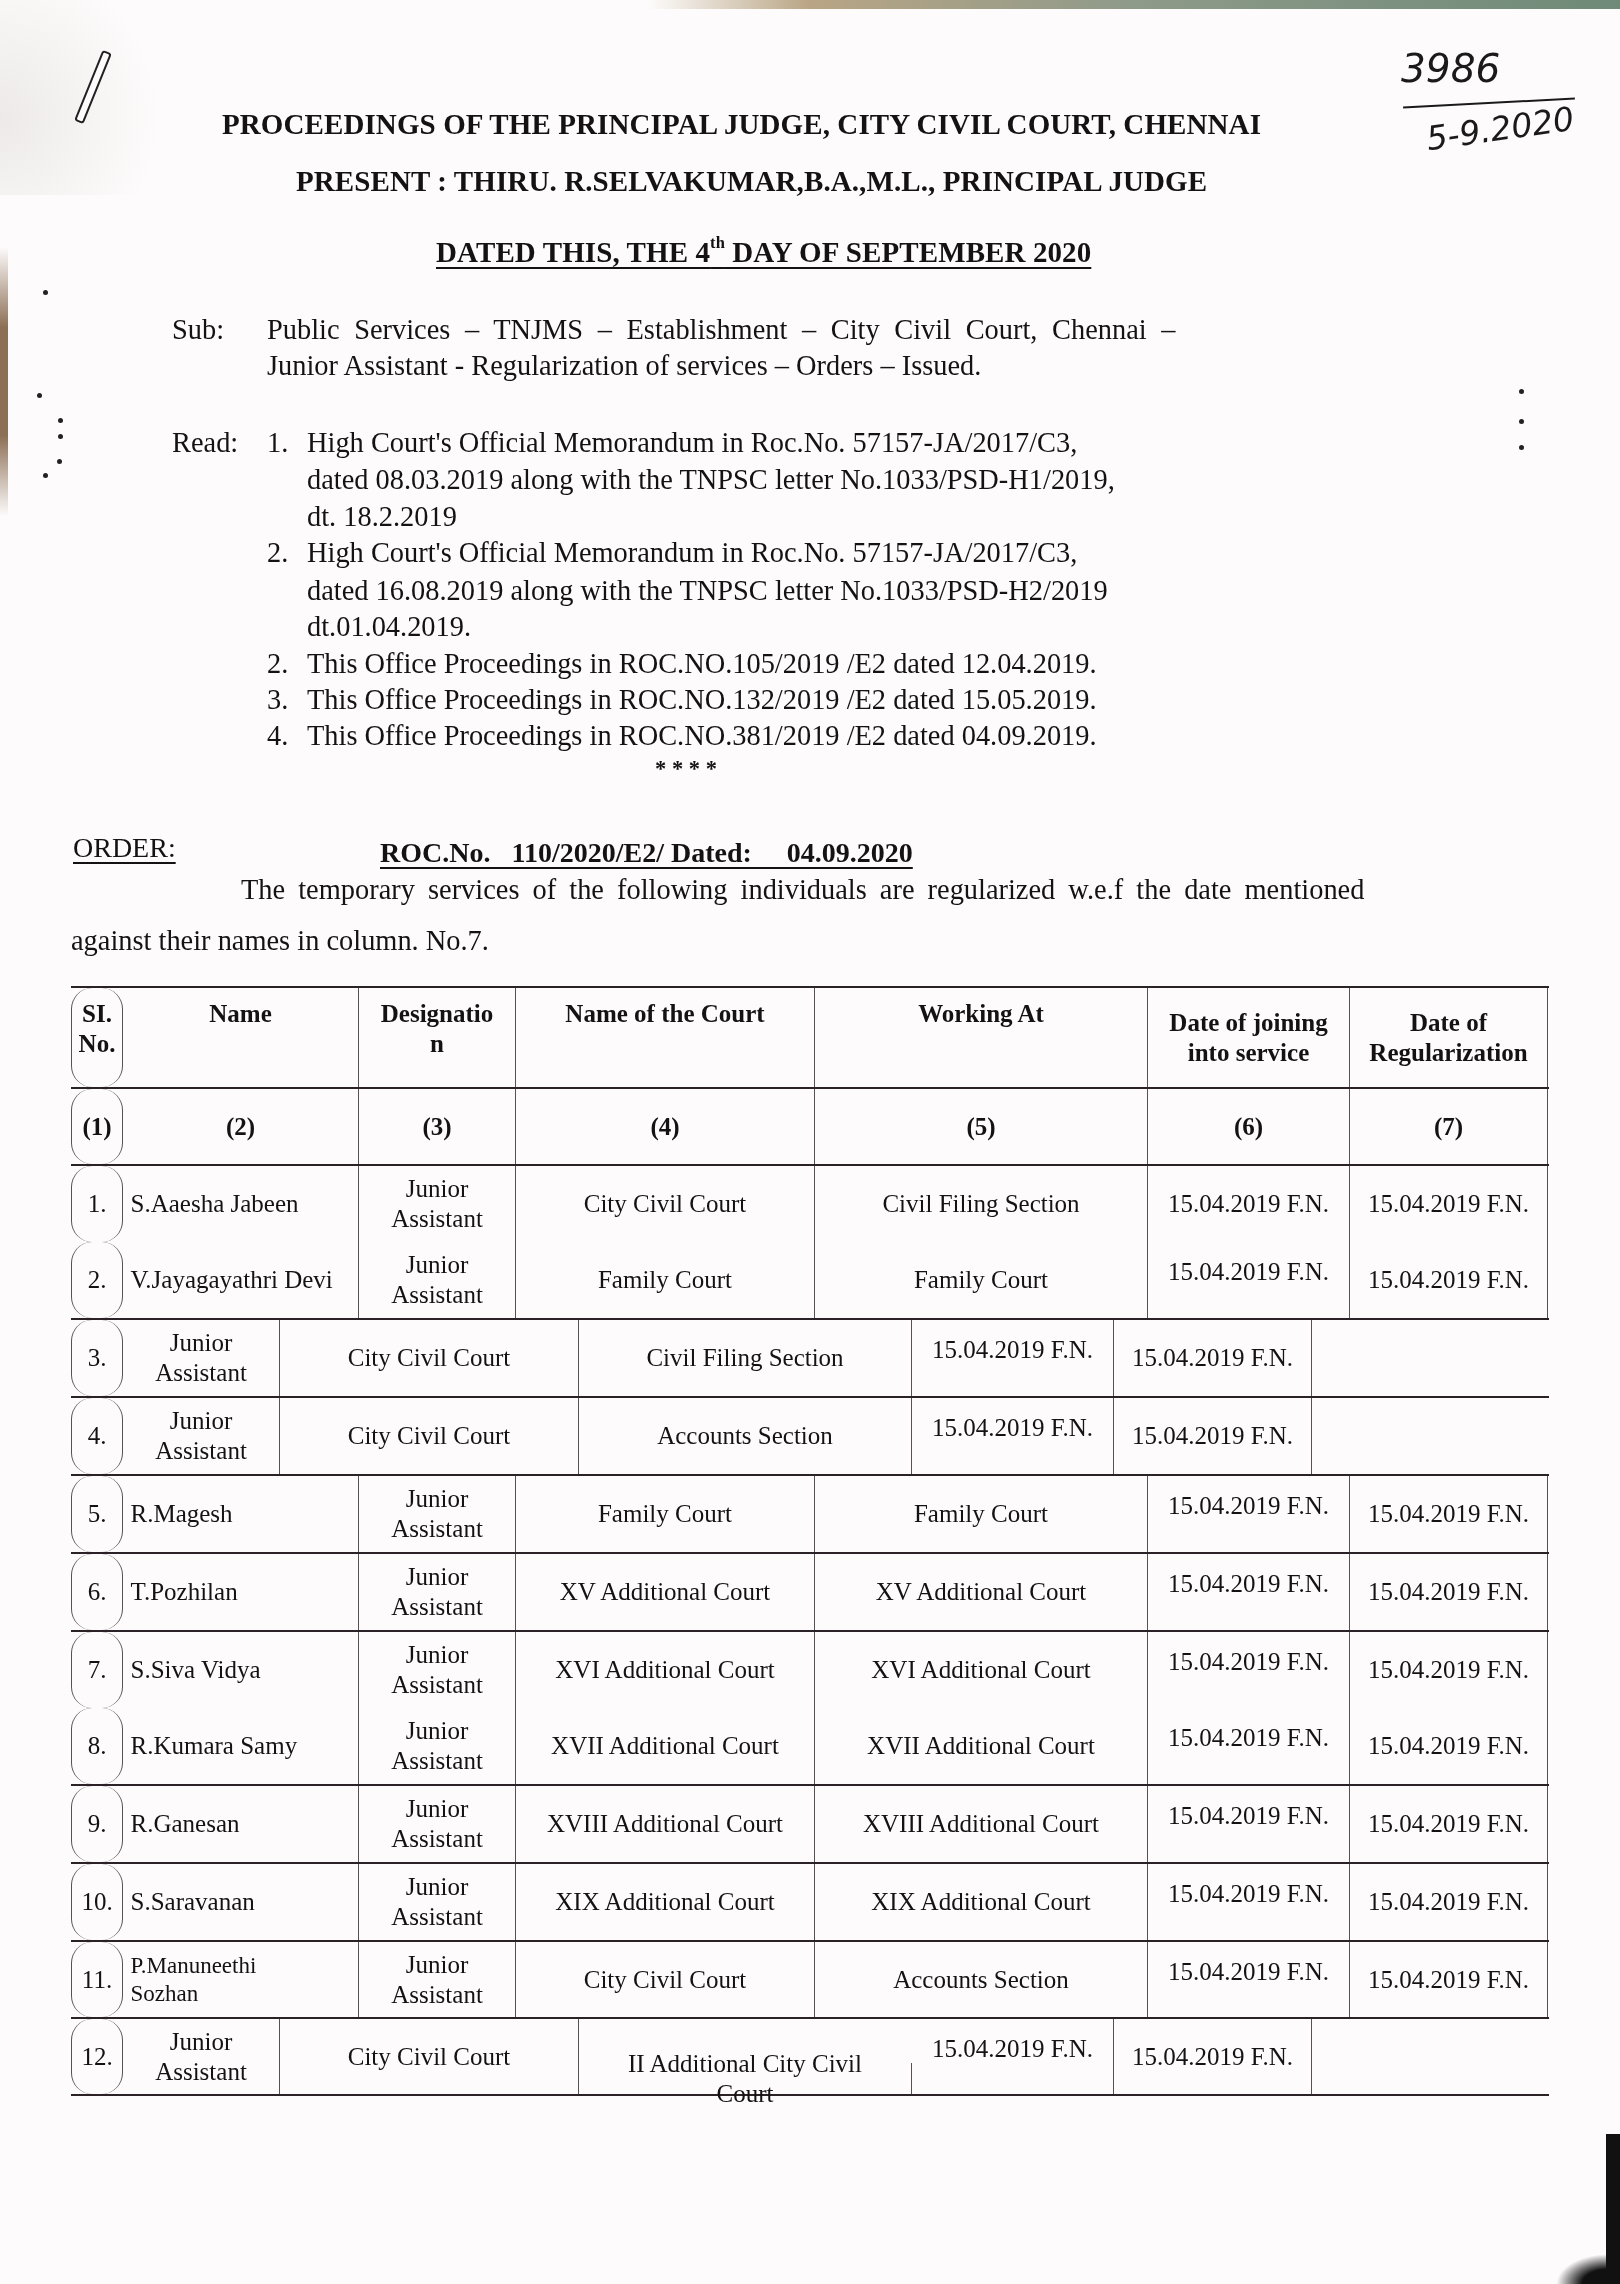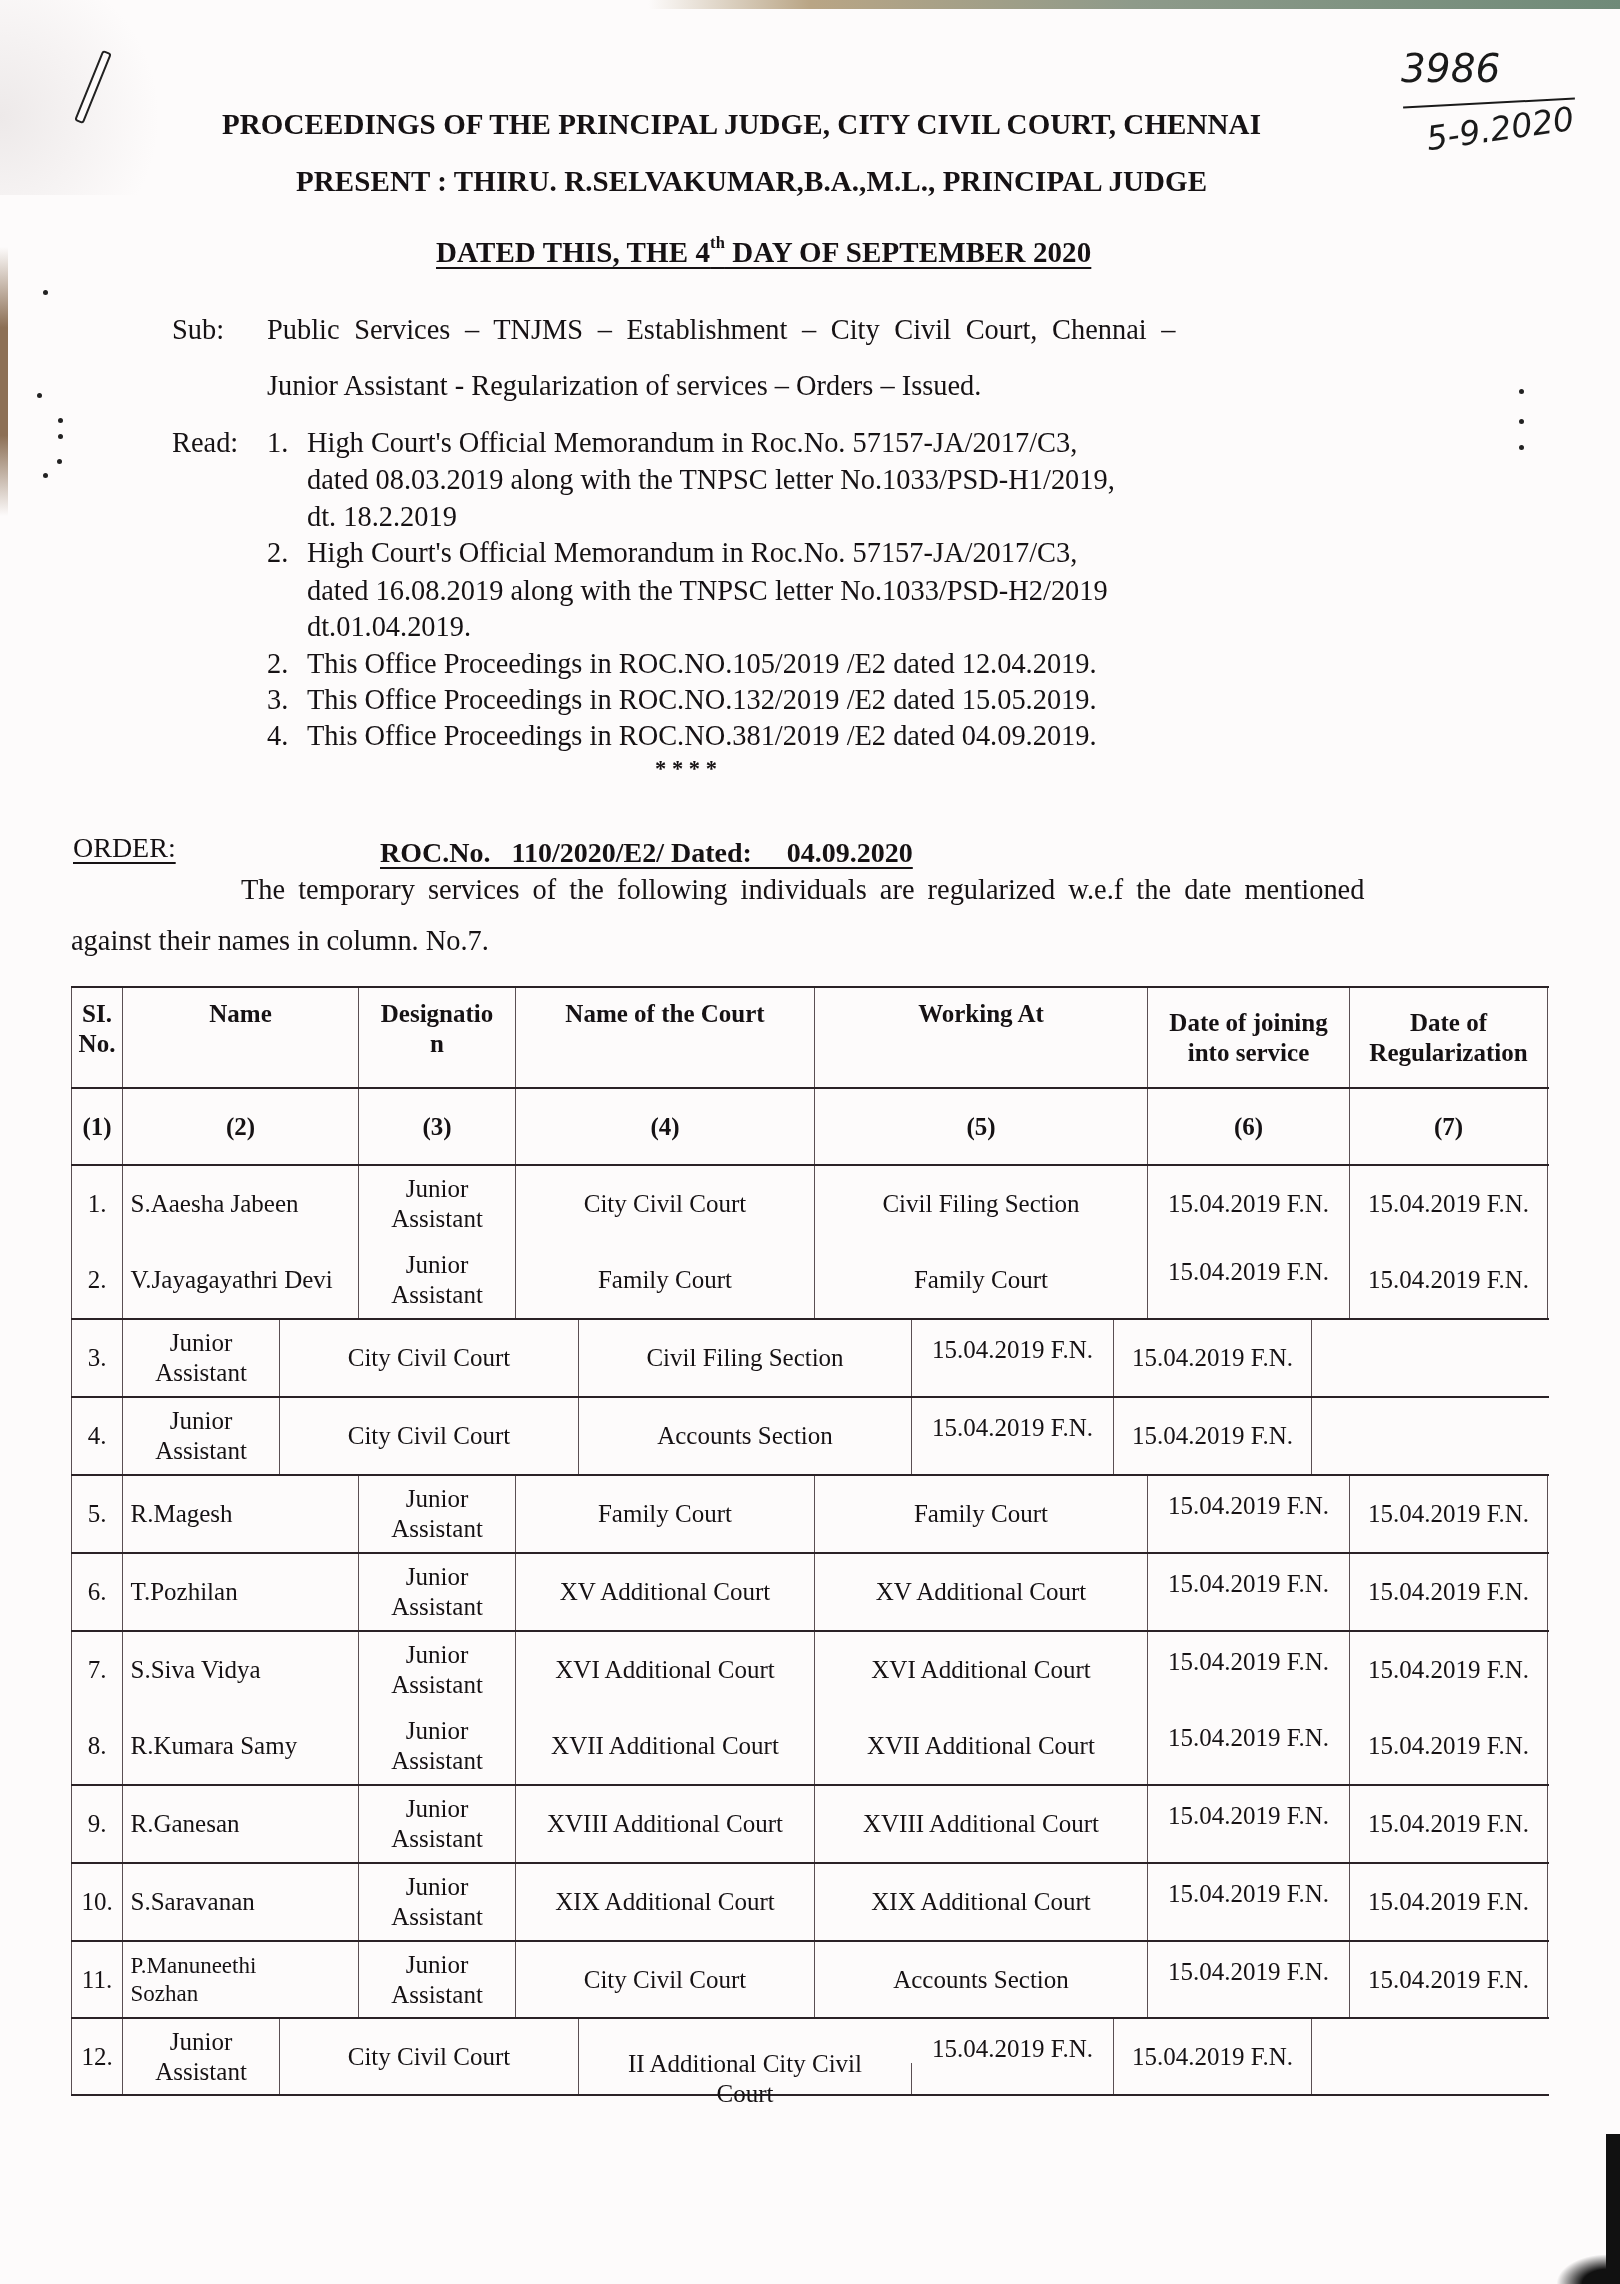--- a/index.html
+++ b/index.html
@@ -47,21 +47,21 @@
   
   .tbl { position:absolute; left:71px; top:986px; width:1478px; }
   .row { position:relative; display:flex; border-bottom:2.2px solid #2a2226; }
   .row.first { border-top:2.2px solid #2a2226; }
   .row.nobottom { border-bottom:none; }
   .cell {
     border-right:1.5px solid #5a4f53; box-sizing:border-box;
     display:flex; align-items:center; justify-content:center; text-align:center;
     font-size:25px; line-height:1.2; padding:0 3px;
   }
-  .cell:first-child { border-left:1.5px solid #5a4f53; }
+  .cell:first-child { border-left:1.5px solid #5a4f53;border-radius:21px; }
   .th { font-weight:bold; align-items:flex-start; padding-top:10.5px; font-size:25px; }
   .c1 { width:52px; } .c2 { width:236px; } .c3 { width:157px; }
   .c4 { width:299px; } .c5 { width:333px; } .c6 { width:202px; } .c7 { width:198px; }
   .left { justify-content:flex-start; text-align:left; padding-left:7.5px; }
   .top { align-items:flex-start; padding-top:15px; }
   .dotmark { position:absolute; width:5.2px; height:5.2px; border-radius:50%; background:#222; }
 </style>
 </head>
 <body>
 
@@ -85,21 +85,21 @@
 <div class="abs hand" style="left:1401px;top:46px;">3986</div>
 <div class="hand-line" style="left:1403px;top:102px;width:172px;"></div>
 <div class="abs hand" style="left:1426px;top:109px;font-size:33px;transform:rotate(-8deg);">5-9.2020</div>
 
 <div class="abs h1" style="left:222px;top:108px;">PROCEEDINGS OF THE PRINCIPAL JUDGE, CITY CIVIL COURT, CHENNAI</div>
 <div class="abs h1" style="left:296px;top:165px;">PRESENT : THIRU. R.SELVAKUMAR,B.A.,M.L., PRINCIPAL JUDGE</div>
 <div class="abs h1 h-under" style="left:436px;top:236px;"><span>DATED THIS, THE  4</span><sup>th</sup><span> DAY OF SEPTEMBER 2020</span></div>
 
 <div class="abs body-text" style="left:172px;top:314px;">Sub:</div>
 <div class="abs body-text" style="left:267px;top:314px;word-spacing:7.5px;">Public Services – TNJMS – Establishment – City Civil Court, Chennai –</div>
-<div class="abs body-text" style="left:267px;top:350px;margin-top:20px;">Junior Assistant - Regularization of services – Orders – Issued.</div>
+<div class="abs body-text" style="left:267px;top:350px;">Junior Assistant - Regularization of services – Orders – Issued.</div>
 
 <div class="abs body-text" style="left:172px;top:427px;">Read:</div>
 
 <div class="abs body-text" style="left:267px;top:427px;">1.</div>
 <div class="abs body-text" style="left:307px;top:427px;">High Court's Official Memorandum in Roc.No. 57157-JA/2017/C3,</div>
 <div class="abs body-text" style="left:307px;top:464px;">dated 08.03.2019 along with the TNPSC letter No.1033/PSD-H1/2019,</div>
 <div class="abs body-text" style="left:307px;top:501px;">dt. 18.2.2019</div>
 
 <div class="abs body-text" style="left:267px;top:537px;">2.</div>
 <div class="abs body-text" style="left:307px;top:537px;">High Court's Official Memorandum in Roc.No. 57157-JA/2017/C3,</div>

